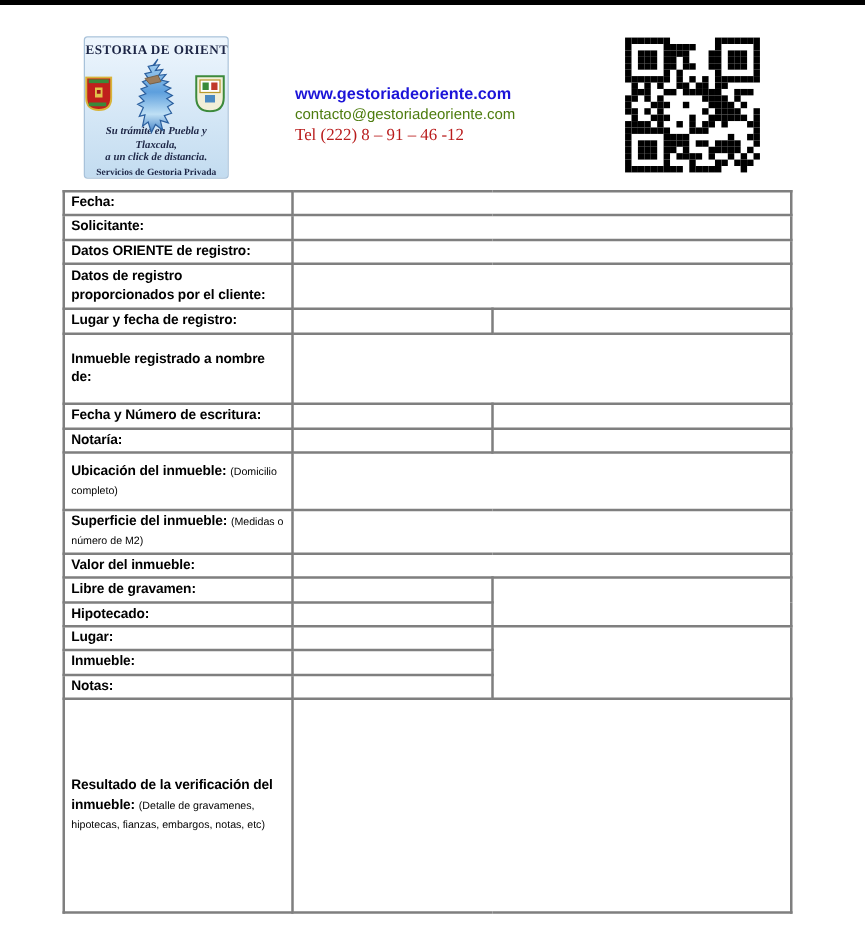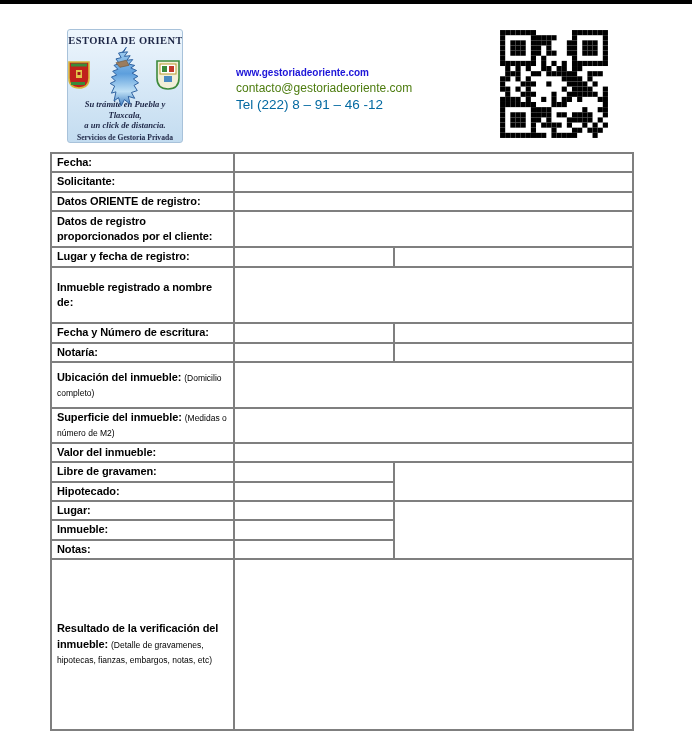--- a/index.html
+++ b/index.html
@@ -30,24 +30,24 @@
   .logo-shield-right { position:absolute; right:8px; top:14px; }
   .logo-tagline {
     font-family:"Liberation Serif", serif; font-style:italic; font-weight:bold;
     font-size:8.6px; color:#1d2646; line-height:1.25; text-align:center; margin-top:1px;
   }
   .logo-subtitle {
     font-family:"Liberation Serif", serif; font-weight:bold;
     font-size:7.6px; color:#1d2646; margin-top:2px;
   }
   .contact { position:absolute; left:236px; top:68px; line-height:1.0; }
-  .contact .website { font-size:10px; font-weight:bold; margin-bottom:4px; cursor:pointer; }
+  .contact .website { font-size:13px; font-weight:bold; margin-bottom:4px; cursor:pointer; }
   .contact .email   { font-size:12px; margin-bottom:4px; cursor:pointer; }
   .contact .phone, .contact .cell {
-    font-family:Liberation Sans, sans-serif; font-size:13.5px; color:#0369a1; margin-bottom:3px;
+    font-family:Liberation Serif, serif; font-size:13.5px; color:#b91c1c; margin-bottom:3px;
   }
   .qr { position:absolute; left:498px; top:28px; width:112px; height:112px; background:#fff; }
 
   
   table.form {
     position:absolute; left:50px; top:152px;
     border-collapse:collapse; table-layout:fixed; width:582px;
   }
   table.form td {
     border:2px solid #7f7f7f; padding:1px 5px; vertical-align:middle;

